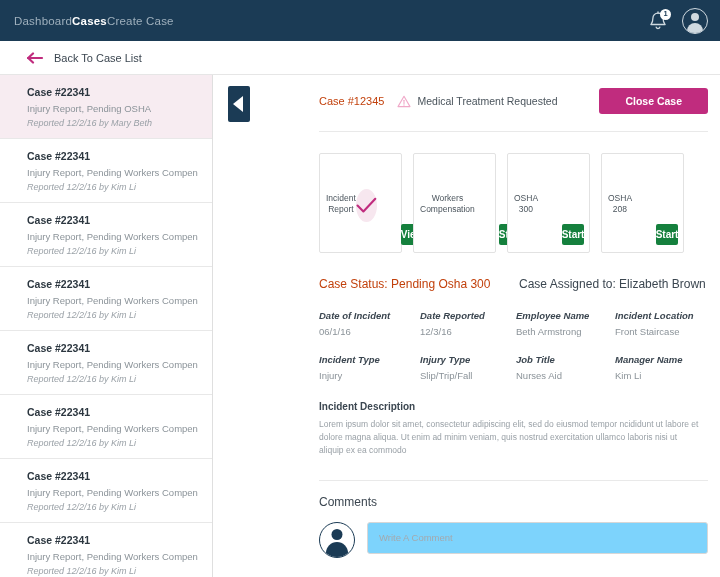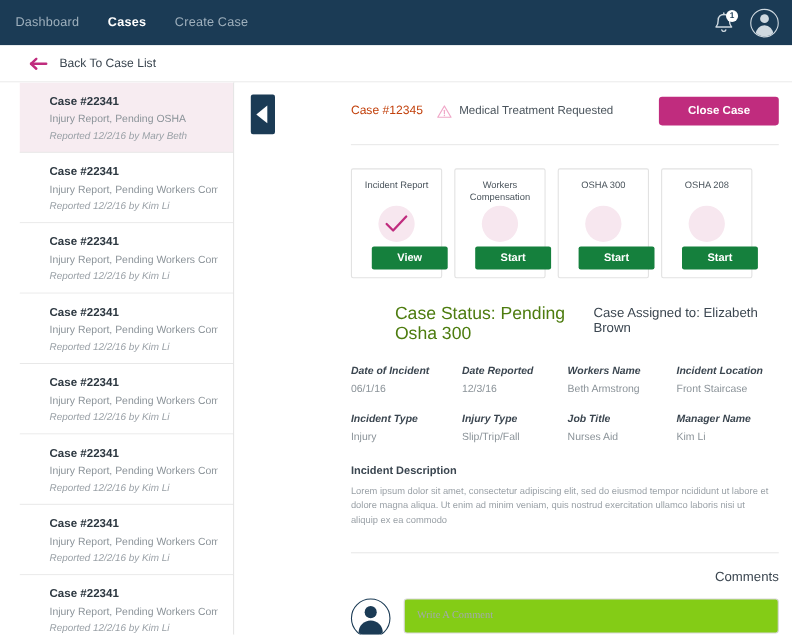--- a/index.html
+++ b/index.html
@@ -10,21 +10,21 @@
     overflow: hidden;
   }
   .app { position: relative; width: 720px; height: 577px; display: flex; flex-direction: column; }
 
   
   .topnav {
     height: 41px; background: #1b3b55; flex: 0 0 41px;
     display: flex; align-items: center; padding: 0 14px;
     position: relative;
   }
-  .nav-items { display: flex; align-items: center; gap: 26px; }
+  .nav-items { display: flex; align-items: center; }
   .nav-item {
     font-size: 11.5px; color: #9fb0bd; letter-spacing: .2px; cursor: pointer;
     white-space: nowrap;
   }
   .nav-item.active { color: #ffffff; font-weight: bold; }
   .nav-right {
     position: absolute; right: 12px; top: 0; height: 41px;
     display: flex; align-items: center; gap: 14px;
   }
   .bell-wrap { position: relative; width: 20px; height: 22px; cursor: pointer; }
@@ -62,21 +62,21 @@
   
   .body { flex: 1 1 auto; display: flex; min-height: 0; }
 
   
   .sidebar {
     width: 213px; flex: 0 0 213px; border-right: 1px solid #dfdfdf;
     background: #ffffff; overflow: hidden;
   }
   .case-item {
     padding: 11px 14px 10px 27px;
-    border-bottom: 1px solid #e8e8e8; cursor: pointer; background: #ffffff; margin-left: 18px;
+    border-bottom: 1px solid #e8e8e8; cursor: pointer; background: #ffffff;
   }
   .case-item.selected { background: #f7ecf1; }
   .case-title { font-size: 10.5px; font-weight: bold; color: #2c3740; margin-bottom: 5px; }
   .case-sub { font-size: 9.5px; color: #8b9399; margin-bottom: 4px; white-space: nowrap; overflow: hidden; }
   .case-meta { font-size: 9px; color: #9aa1a7; font-style: italic; }
 
   
   .main { flex: 1 1 auto; position: relative; background: #ffffff; overflow: hidden; }
 
   .collapse-btn {
@@ -102,67 +102,67 @@
     margin-left: auto; background: #c02c7e; color: #ffffff;
     font-size: 10.5px; font-weight: bold; border: none; border-radius: 3px;
     padding: 7px 26px; cursor: pointer; font-family: "Liberation Sans", sans-serif;
   }
   .divider { height: 1px; background: #e9e9e9; margin-top: 12px; }
 
   
   .cards { display: flex; gap: 11px; margin-top: 21px; }
   .card {
     width: 83px; height: 100px; border: 1px solid #e2e2e2; border-radius: 2px;
-    background: #ffffff; display: flex; flex-direction: column; align-items: center;
+    background: #ffffff; display: flex; flex-direction: row; align-items: center;
     padding: 9px 6px 7px; cursor: pointer;
   }
   .card-title {
     font-size: 8.5px; color: #4a545c; text-align: center; line-height: 1.25;
     height: 22px;
   }
   .card-circle {
     width: 33px; height: 33px; border-radius: 50%; background: #f7e7ef;
     margin: 2px auto 0; display: flex; align-items: center; justify-content: center;
   }
   .card-btn {
     margin-top: auto; width: 100%; background: #15803d; color: #ffffff;
     font-size: 10px; font-weight: bold; border: none; border-radius: 2px;
     padding: 5px 0; cursor: pointer; font-family: "Liberation Sans", sans-serif; margin-left: 24px;
   }
 
   
   .status-row { display: flex; margin-top: 24px; }
-  .status-left { font-size: 16px; color: #4d7c0f; width: 200px; margin-left: 40px; }
+  .status-left { font-size: 12px; color: #c2410c; width: 200px; }
   .status-right { font-size: 12px; color: #3b4650; }
 
   
   .details { margin-top: 19px; display: grid; grid-template-columns: 101px 96px 99px auto; row-gap: 17px; }
   .d-label { font-size: 9.5px; color: #3b4650; font-weight: bold; margin-bottom: 5px; font-style: italic; }
   .d-value { font-size: 9.5px; color: #8b9399; }
 
   
   .desc-wrap { margin-top: 20px; }
   .desc-title { font-size: 10px; color: #3b4650; font-weight: bold; margin-bottom: 6px; }
   .desc-body { font-size: 8.5px; color: #9aa1a7; line-height: 1.55; max-width: 382px; }
 
   .divider2 { height: 1px; background: #e9e9e9; margin-top: 22px; }
 
   
-  .comments-title { font-size: 12px; color: #3b4650; margin-top: 14px; text-align: right; }
+  .comments-title { font-size: 12px; color: #3b4650; margin-top: 14px; }
   .comment-row { display: flex; align-items: flex-start; gap: 12px; margin-top: 13px; }
   .avatar-c { width: 36px; height: 36px; border-radius: 50%; border: 1.6px solid #1b3b55;
     position: relative; overflow: hidden; background: #ffffff; flex: 0 0 36px; }
   .avatar-c .head { position: absolute; left: 50%; top: 6px; transform: translateX(-50%);
     width: 11px; height: 11px; border-radius: 50%; background: #1b3b55; }
   .avatar-c .body { position: absolute; left: 50%; top: 19px; transform: translateX(-50%);
     width: 22px; height: 18px; border-radius: 11px 11px 0 0; background: #1b3b55; }
   .comment-input {
     flex: 1 1 auto; height: 32px; border: 1px solid #d7d7d7; border-radius: 3px;
     padding: 0 11px; font-size: 9.5px; color: #4a545c;
-    font-family: Liberation Serif, serif; outline: none; background: #84cc16;
+    font-family: Liberation Sans, sans-serif; outline: none; background: #7dd3fc;
   }
   .comment-input::placeholder { color: #a3a9ae; }
 </style>
 </head>
 <body>
 
 <div class="app">
 
   <div class="topnav">
     <div class="nav-items">
@@ -295,21 +295,21 @@
         <div class="details" id="details-grid">
             <div>
               <div class="d-label">Date of Incident</div>
               <div class="d-value">06/1/16</div>
             </div>
             <div>
               <div class="d-label">Date Reported</div>
               <div class="d-value">12/3/16</div>
             </div>
             <div>
-              <div class="d-label">Workers Name</div>
+              <div class="d-label">Employee Name</div>
               <div class="d-value">Beth Armstrong</div>
             </div>
             <div>
               <div class="d-label">Incident Location</div>
               <div class="d-value">Front Staircase</div>
             </div>
             <div>
               <div class="d-label">Incident Type</div>
               <div class="d-value">Injury</div>
             </div>

